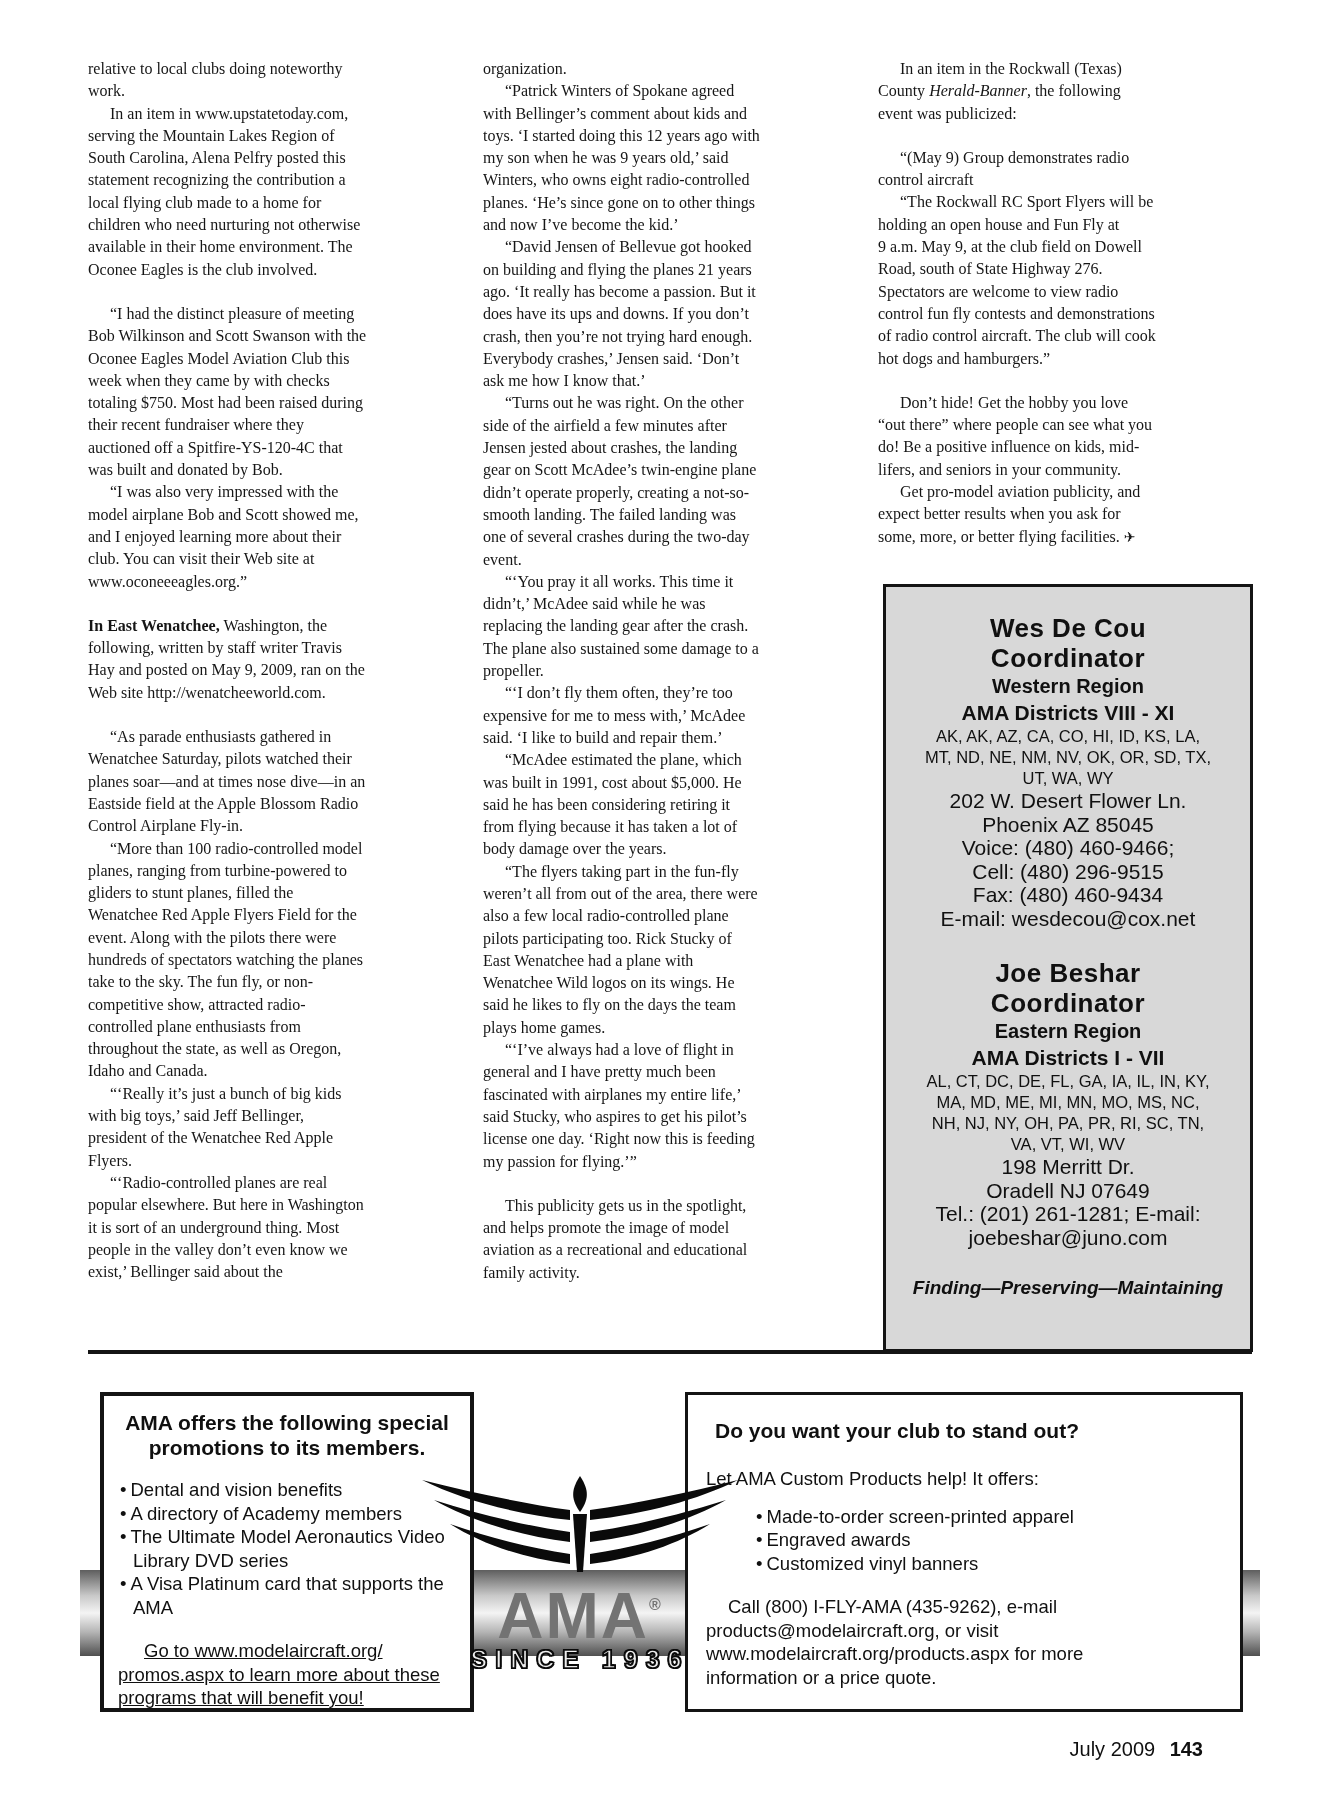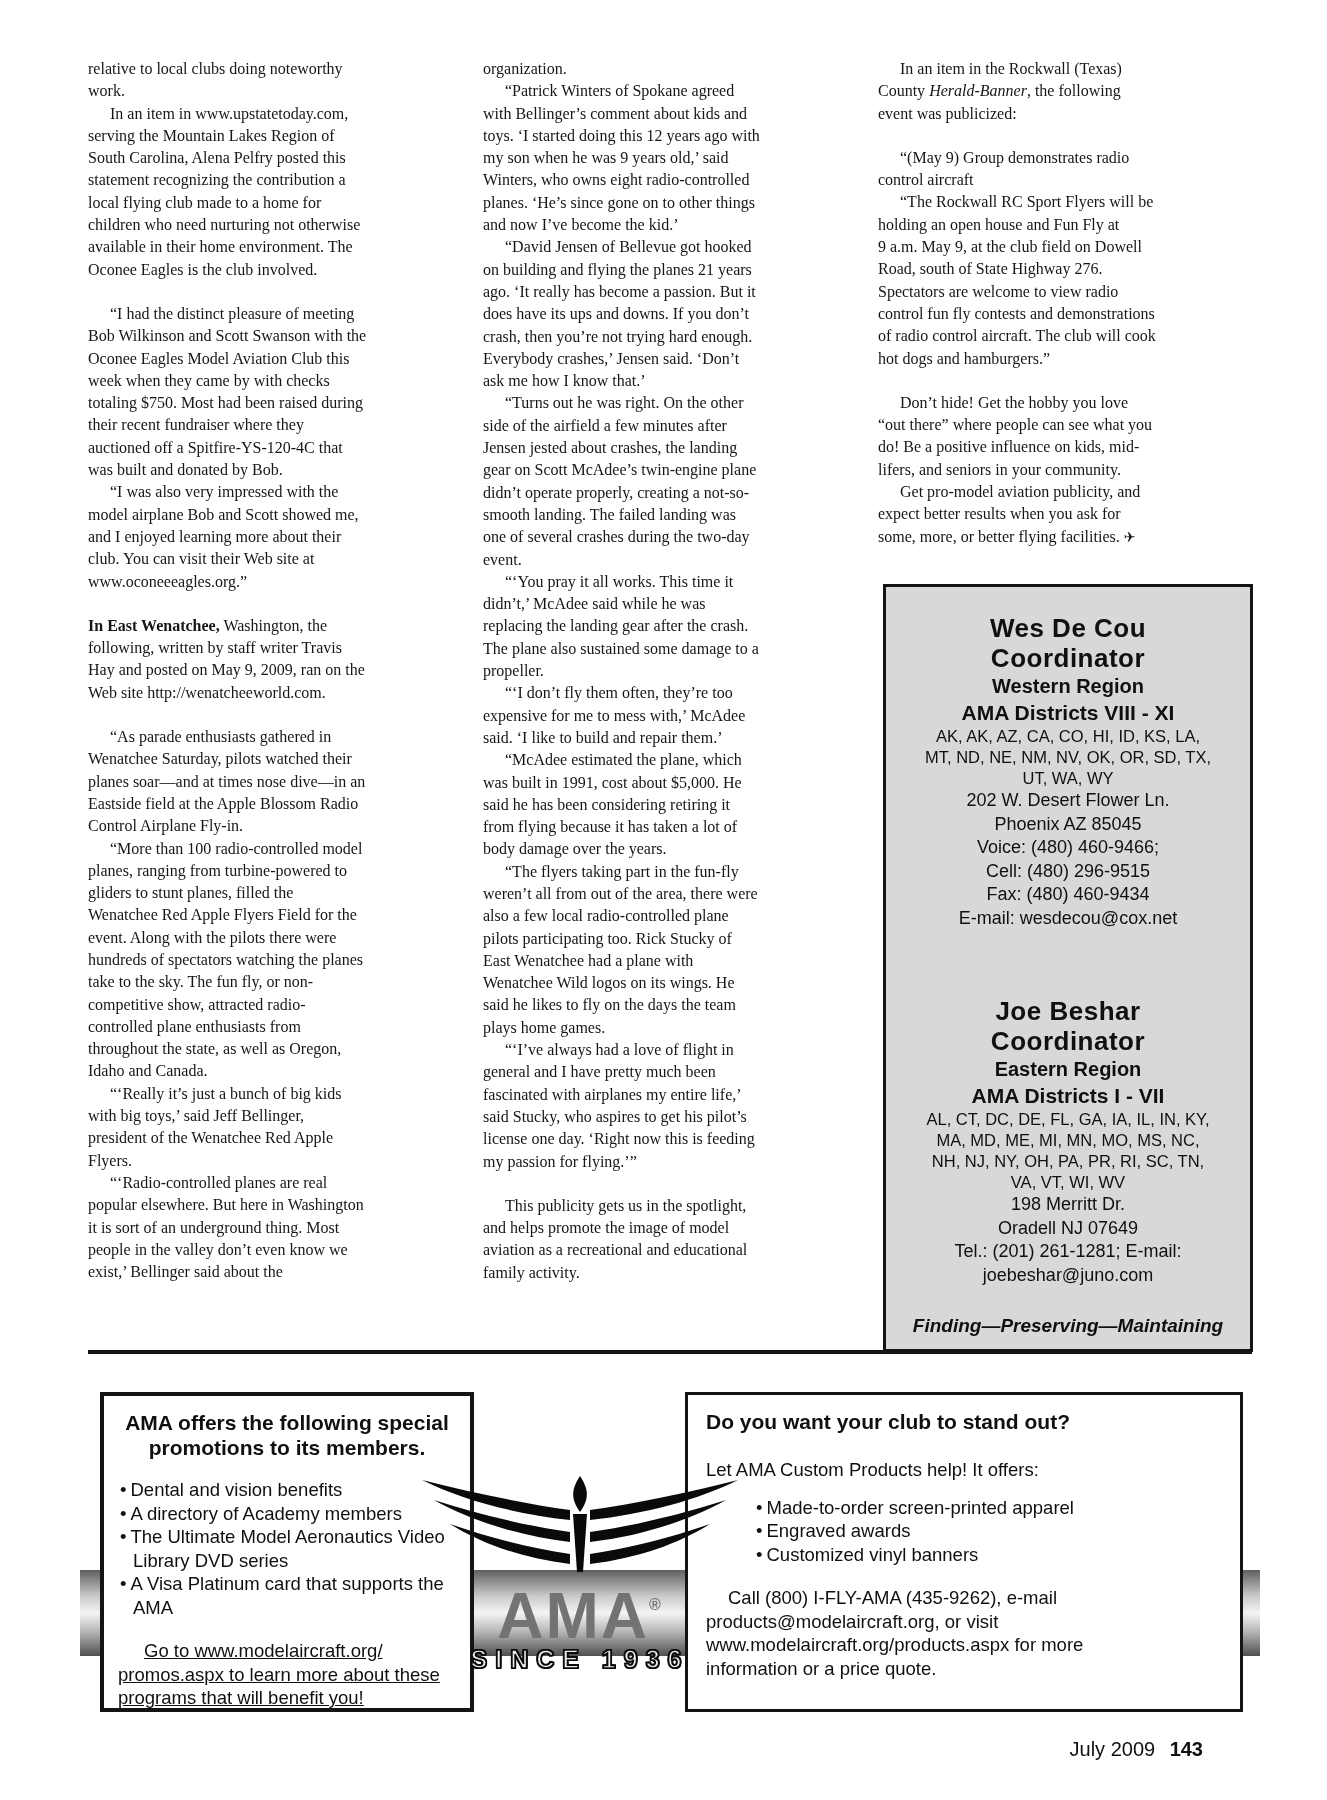--- a/index.html
+++ b/index.html
@@ -19,22 +19,22 @@
   .plane-icon{font-family:"DejaVu Sans",sans-serif;font-size:14px;}
 
   
   .coord-box{position:absolute;left:883px;top:584px;width:370px;height:768px;box-sizing:border-box;
              background:#d8d8d8;border:3px solid #141414;text-align:center;
              font-family:"Liberation Sans",sans-serif;padding-top:26px;color:#101010;}
   .coord-name,.coord-title{font-size:26px;font-weight:700;line-height:30px;letter-spacing:.5px;}
   .coord-region{font-size:20px;font-weight:700;line-height:26px;}
   .coord-districts{font-size:21px;font-weight:700;line-height:27px;}
   .coord-states{font-size:16.5px;line-height:21px;white-space:pre-line;}
-  .coord-lines{font-size:18px;line-height:23.5px;white-space:pre-line;}
-  .coord-second{margin-top:66px;}
+  .coord-lines{font-size:21px;line-height:23.5px;white-space:pre-line;}
+  .coord-second{margin-top:28px;}
   .tagline{margin-top:28px;font-size:19px;font-weight:700;font-style:italic;}
 
   
   .rule{position:absolute;left:88px;top:1350px;width:1164px;height:4px;background:#141414;}
   .band{position:absolute;left:80px;top:1570px;width:1180px;height:86px;z-index:1;
         background:linear-gradient(180deg,#5e5e5e 0%,#c9c9c9 30%,#f4f4f4 50%,#b5b5b5 72%,#4f4f4f 100%);}
 
   .ad-left{position:absolute;left:100px;top:1392px;width:374px;height:320px;box-sizing:border-box;
            background:#ffffff;border:4px solid #141414;z-index:2;
            font-family:"Liberation Sans",sans-serif;color:#101010;padding:6px 10px;}
@@ -50,21 +50,21 @@
             font-family:"Liberation Sans",sans-serif;}
   .ama-word{font-size:64px;font-weight:800;letter-spacing:2px;line-height:58px;color:#737373;}
   .ama-word .reg{font-size:16px;font-weight:700;vertical-align:28px;}
   .ama-since{margin-top:0;font-size:25px;font-weight:700;letter-spacing:8px;color:#ededed;
              -webkit-text-stroke:1.6px #0a0a0a;
              text-shadow:1px 1px 0 #0a0a0a,-1px -1px 0 #0a0a0a,1px -1px 0 #0a0a0a,-1px 1px 0 #0a0a0a;}
 
   .ad-right{position:absolute;left:685px;top:1392px;width:558px;height:320px;box-sizing:border-box;
             background:#ffffff;border:3px solid #141414;z-index:2;
             font-family:"Liberation Sans",sans-serif;color:#101010;padding:14px 18px;}
-  .ad-right-title{margin:0;font-size:21px;line-height:25px;font-weight:700;}
+  .ad-right-title{margin:9px;font-size:21px;line-height:25px;font-weight:700;}
   .ad-right-intro{margin:24px 0 0;font-size:18.5px;line-height:23.5px;}
   .ad-bullets-right{margin:14px 0 0 44px;}
   .ad-right-body{margin:20px 0 0;font-size:18.5px;line-height:23.5px;white-space:pre-line;text-indent:22px;}
 
   .footer{position:absolute;top:1738px;right:124px;z-index:2;font-family:"Liberation Sans",sans-serif;color:#101010;}
   .footer-issue{font-size:20px;}
   .footer-page{font-size:20px;font-weight:700;margin-left:10px;}
 </style>
 </head>
 <body>

